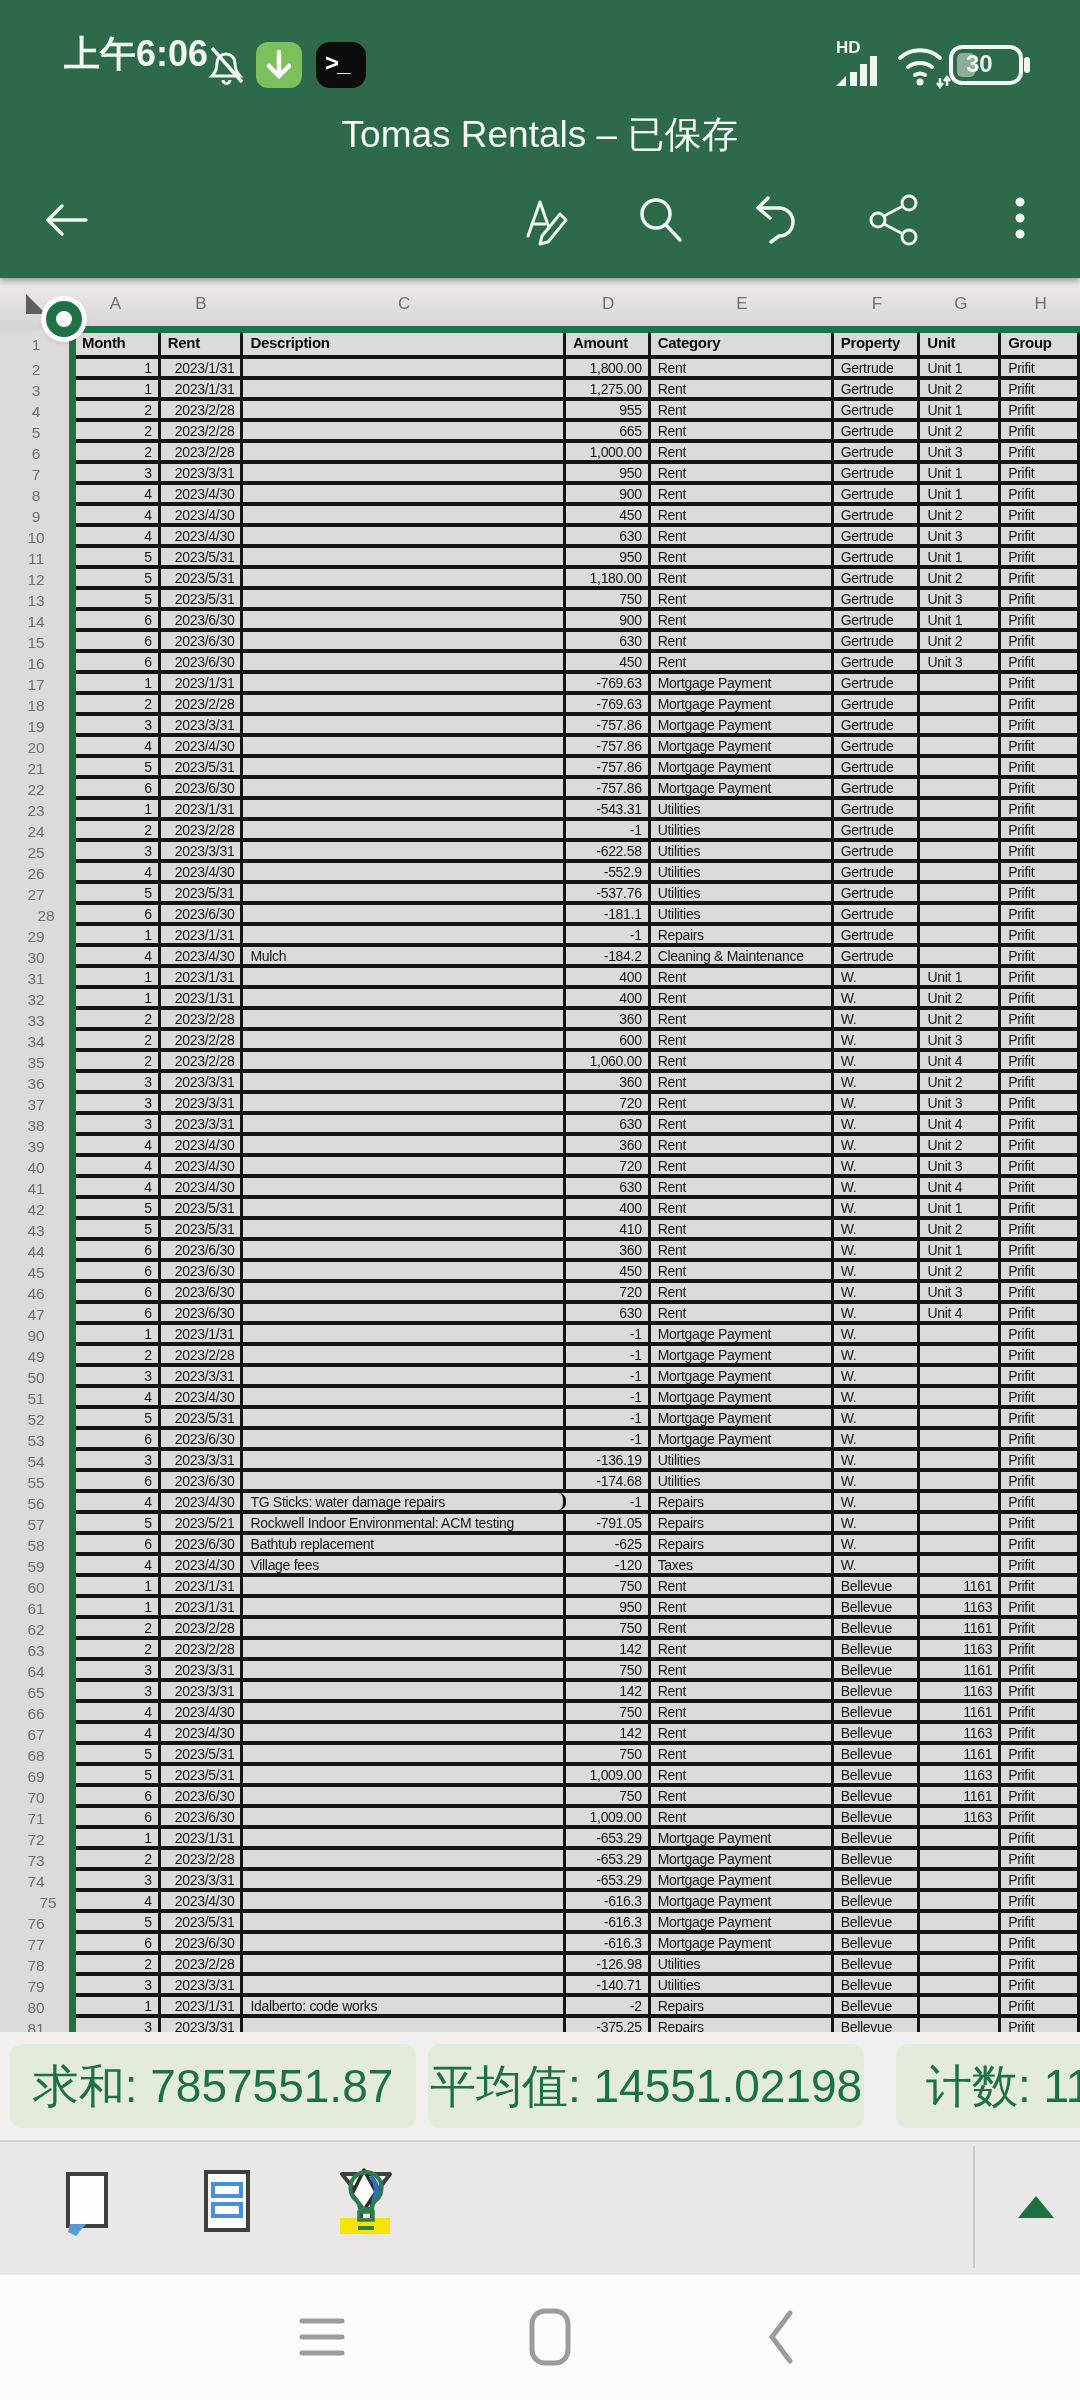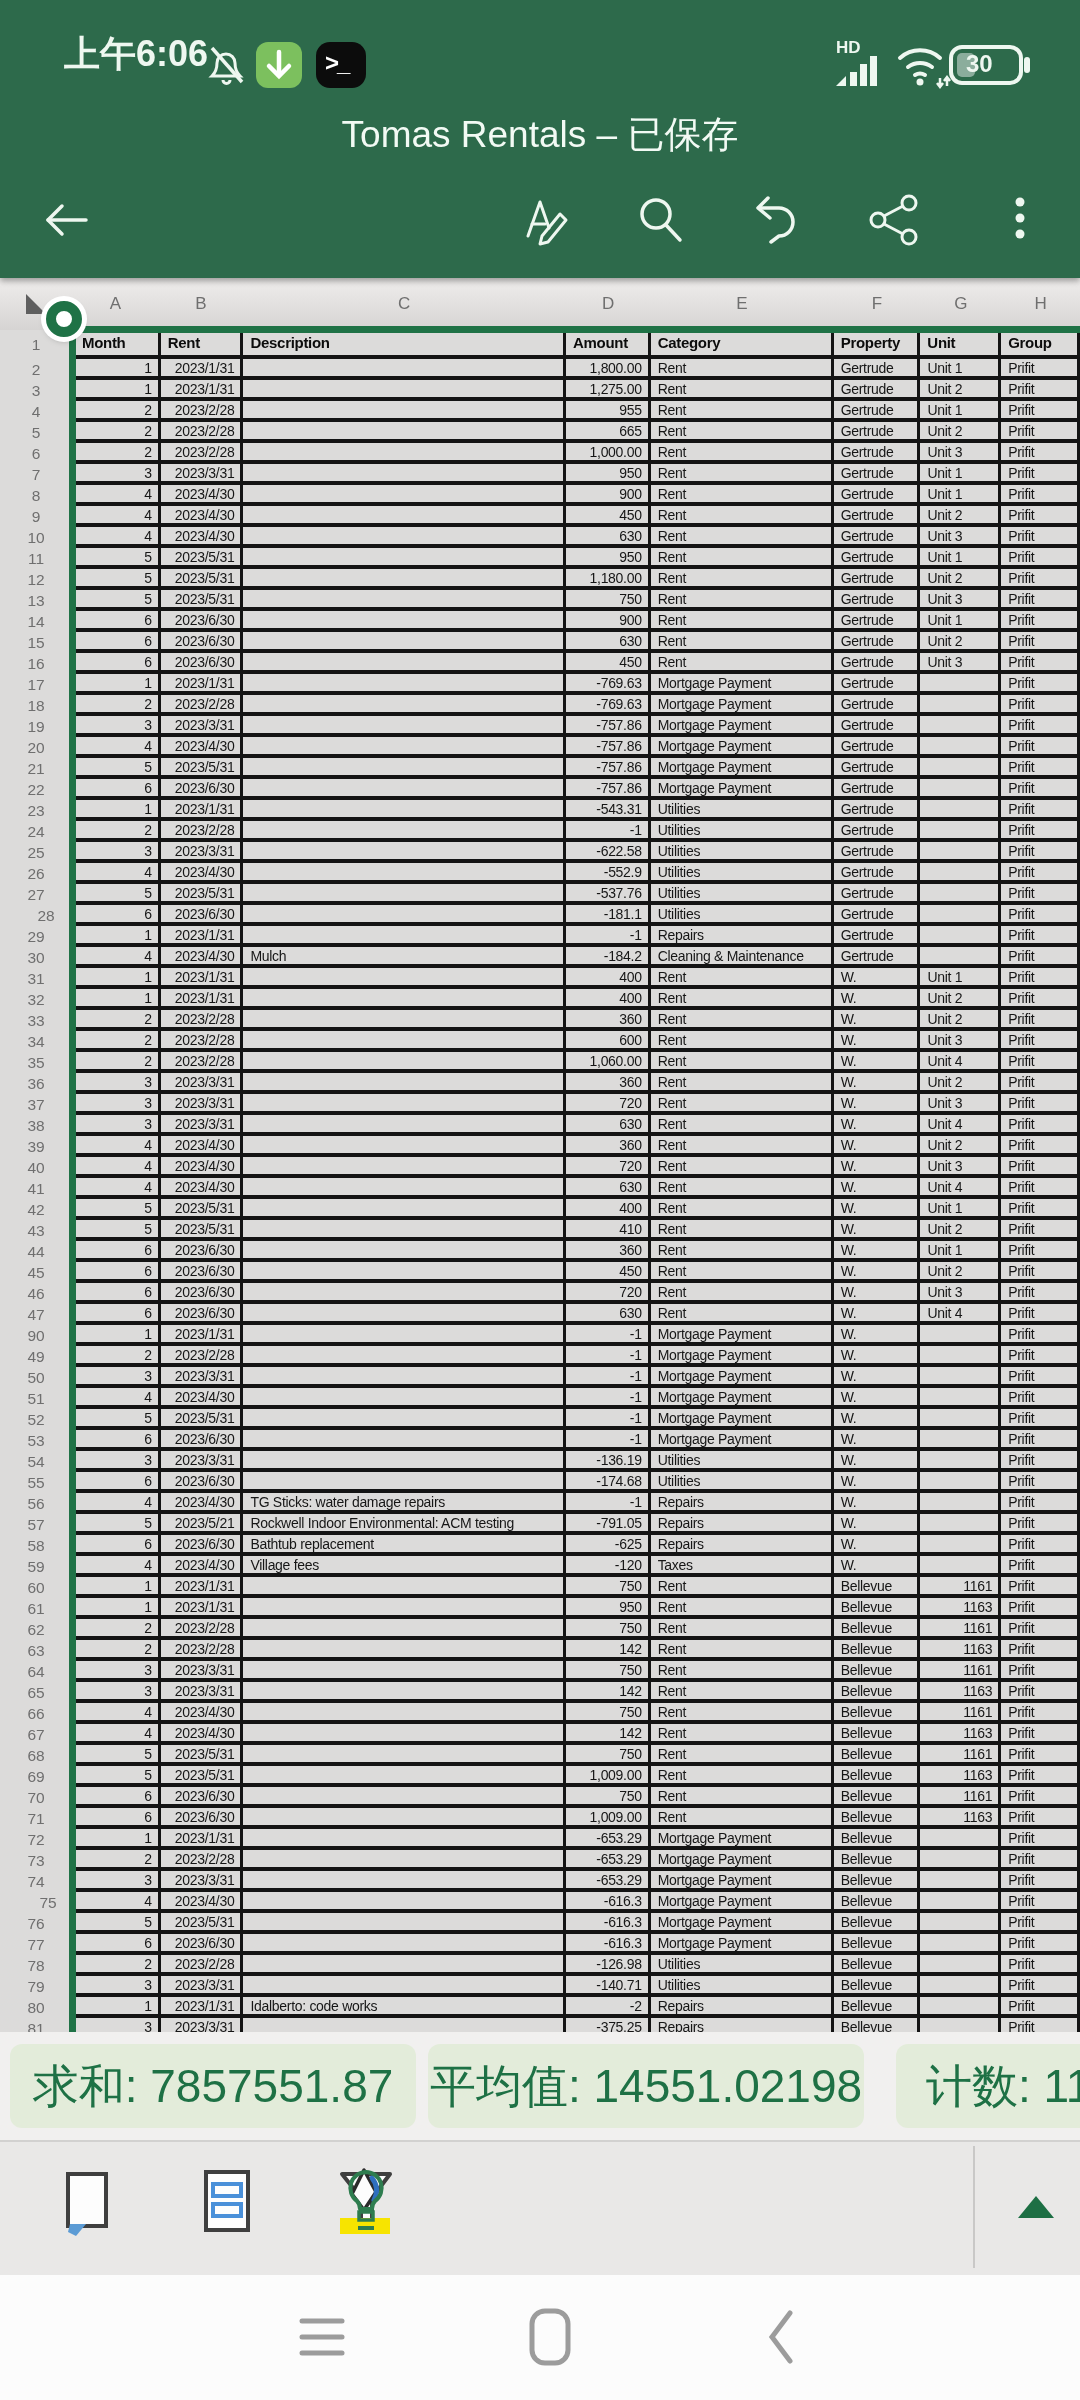--- a/index.html
+++ b/index.html
@@ -807,21 +807,21 @@
         <div class="g-cell c2 al-l" style="width: 328px;"></div>
         <div class="g-cell c3 al-r" style="width: 86px;">-174.68</div>
         <div class="g-cell c4 al-l" style="width: 186px;">Utilities</div>
         <div class="g-cell c5 al-l" style="width: 88px;">W.</div>
         <div class="g-cell c6 al-l" style="width: 82px;"></div>
         <div class="g-cell c7 al-l" style="width: 80px;">Prifit</div>
       </div>
       <div class="g-row">
         <div class="g-cell c0 al-r" style="width: 90px;">4</div>
         <div class="g-cell c1 al-r" style="width: 84px;">2023/4/30</div>
-        <div class="g-cell c2 al-l" style="width: 328px;">TG Sticks: water damage repairs</div>
+        <div class="g-cell c2 al-l" style="width: 328px; border-radius: 7px;">TG Sticks: water damage repairs</div>
         <div class="g-cell c3 al-r" style="width: 86px;">-1</div>
         <div class="g-cell c4 al-l" style="width: 186px;">Repairs</div>
         <div class="g-cell c5 al-l" style="width: 88px;">W.</div>
         <div class="g-cell c6 al-l" style="width: 82px;"></div>
         <div class="g-cell c7 al-l" style="width: 80px;">Prifit</div>
       </div>
       <div class="g-row">
         <div class="g-cell c0 al-r" style="width: 90px;">5</div>
         <div class="g-cell c1 al-r" style="width: 84px;">2023/5/21</div>
         <div class="g-cell c2 al-l" style="width: 328px;">Rockwell Indoor Environmental: ACM testing</div>

